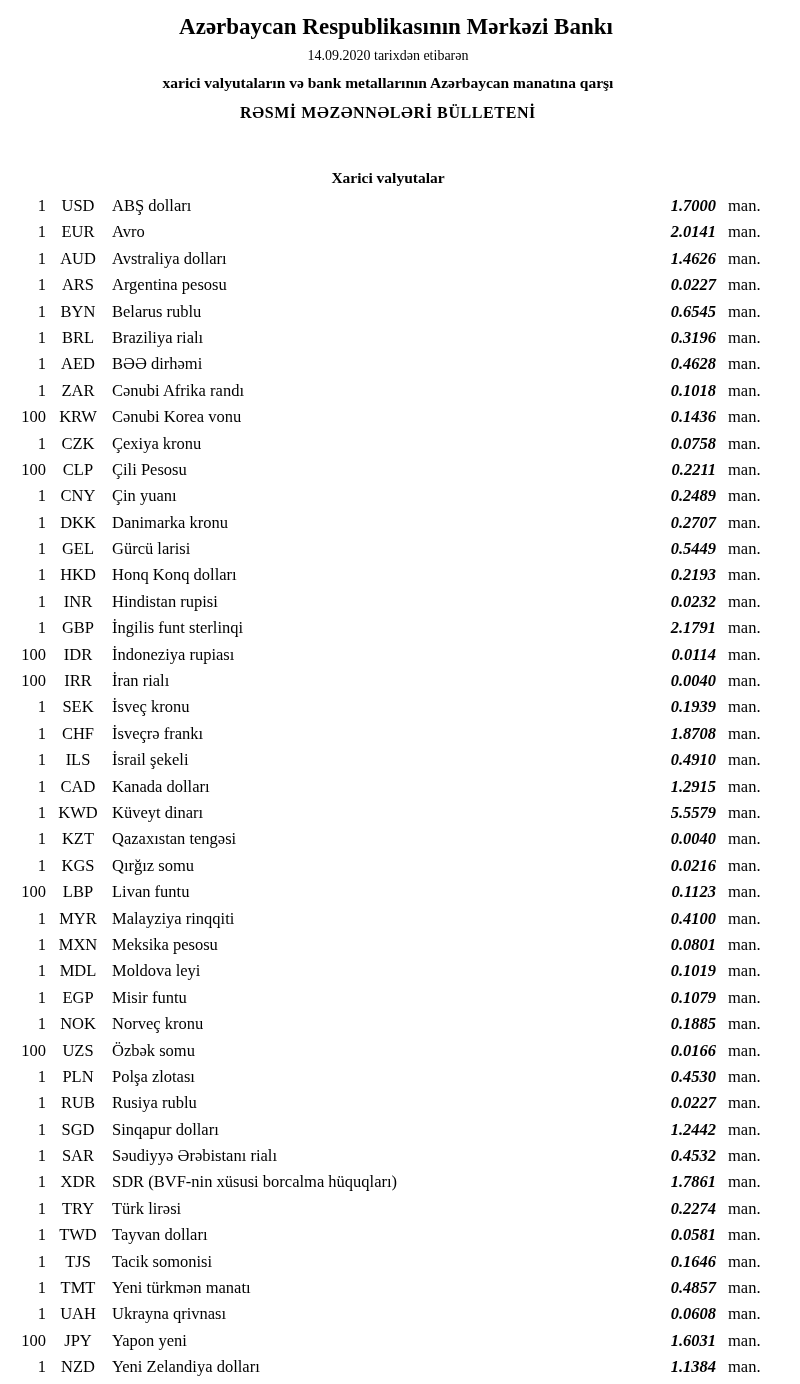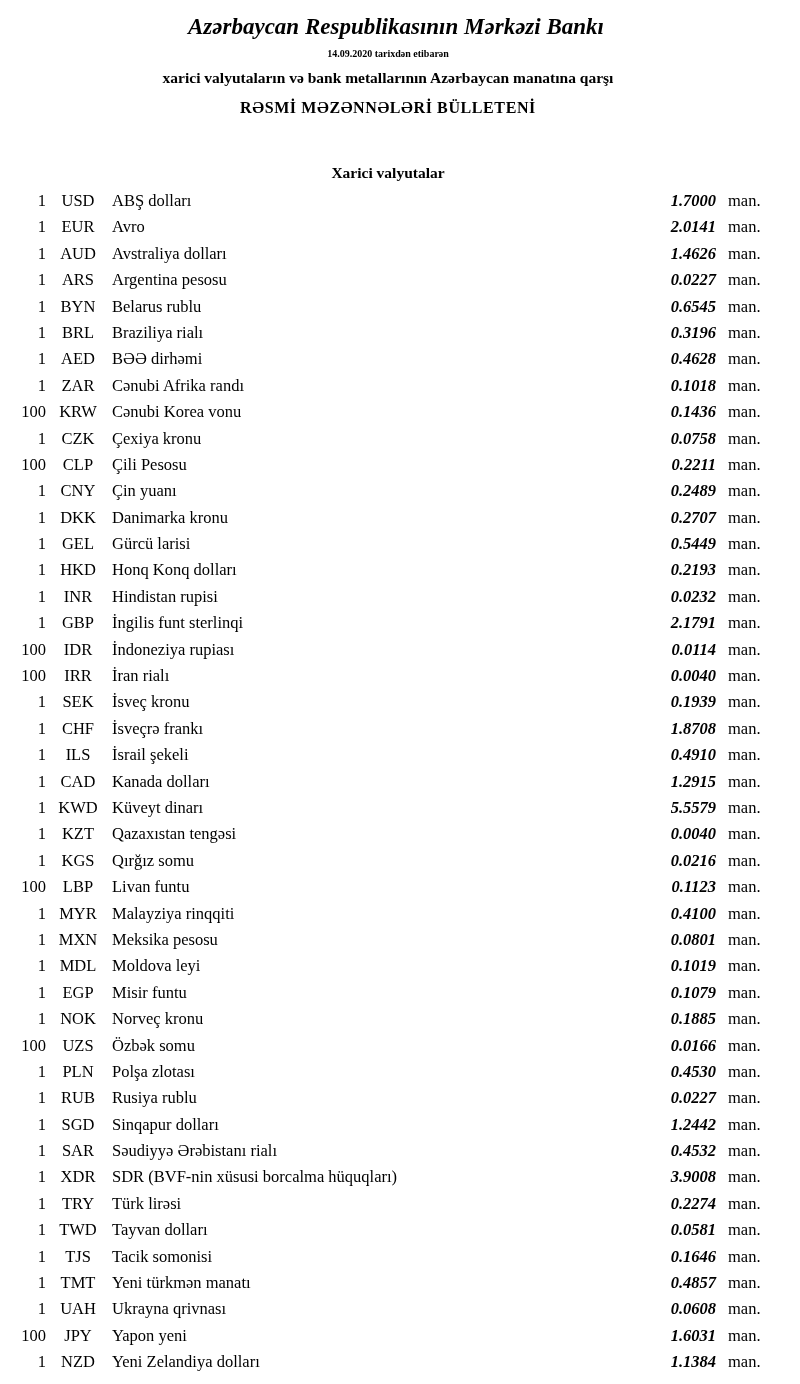--- a/index.html
+++ b/index.html
@@ -16,25 +16,24 @@
     box-sizing: border-box;
     padding: 8px 24px 0 0;
     overflow: hidden;
     background: #ffffff;
   }
   header { text-align: center; }
   .bank-title {
     font-size: 23px;
     font-weight: bold;
     margin: 6px 0 8px 16px;
-    font-style: italic;
   }
   .date-line {
-    font-size: 10px;
-    font-weight: bold;
+    font-size: 14px;
+    font-weight: normal;
     margin: 5px 0 10px 0;
   }
   .subtitle {
     font-size: 15.5px;
     font-weight: bold;
     margin: 0 0 12px 0;
   }
   .bulletin-title {
     font-size: 16px;
     font-weight: bold;
@@ -334,21 +333,21 @@
         <span class="cell qty">1</span>
         <span class="cell code">SAR</span>
         <span class="cell name">Səudiyyə Ərəbistanı rialı</span>
         <span class="cell rate">0.4532</span>
         <span class="cell unit">man.</span>
       </div>
       <div class="rate-row">
         <span class="cell qty">1</span>
         <span class="cell code">XDR</span>
         <span class="cell name">SDR (BVF-nin xüsusi borcalma hüquqları)</span>
-        <span class="cell rate">3.9008</span>
+        <span class="cell rate">1.7861</span>
         <span class="cell unit">man.</span>
       </div>
       <div class="rate-row">
         <span class="cell qty">1</span>
         <span class="cell code">TRY</span>
         <span class="cell name">Türk lirəsi</span>
         <span class="cell rate">0.2274</span>
         <span class="cell unit">man.</span>
       </div>
       <div class="rate-row">

